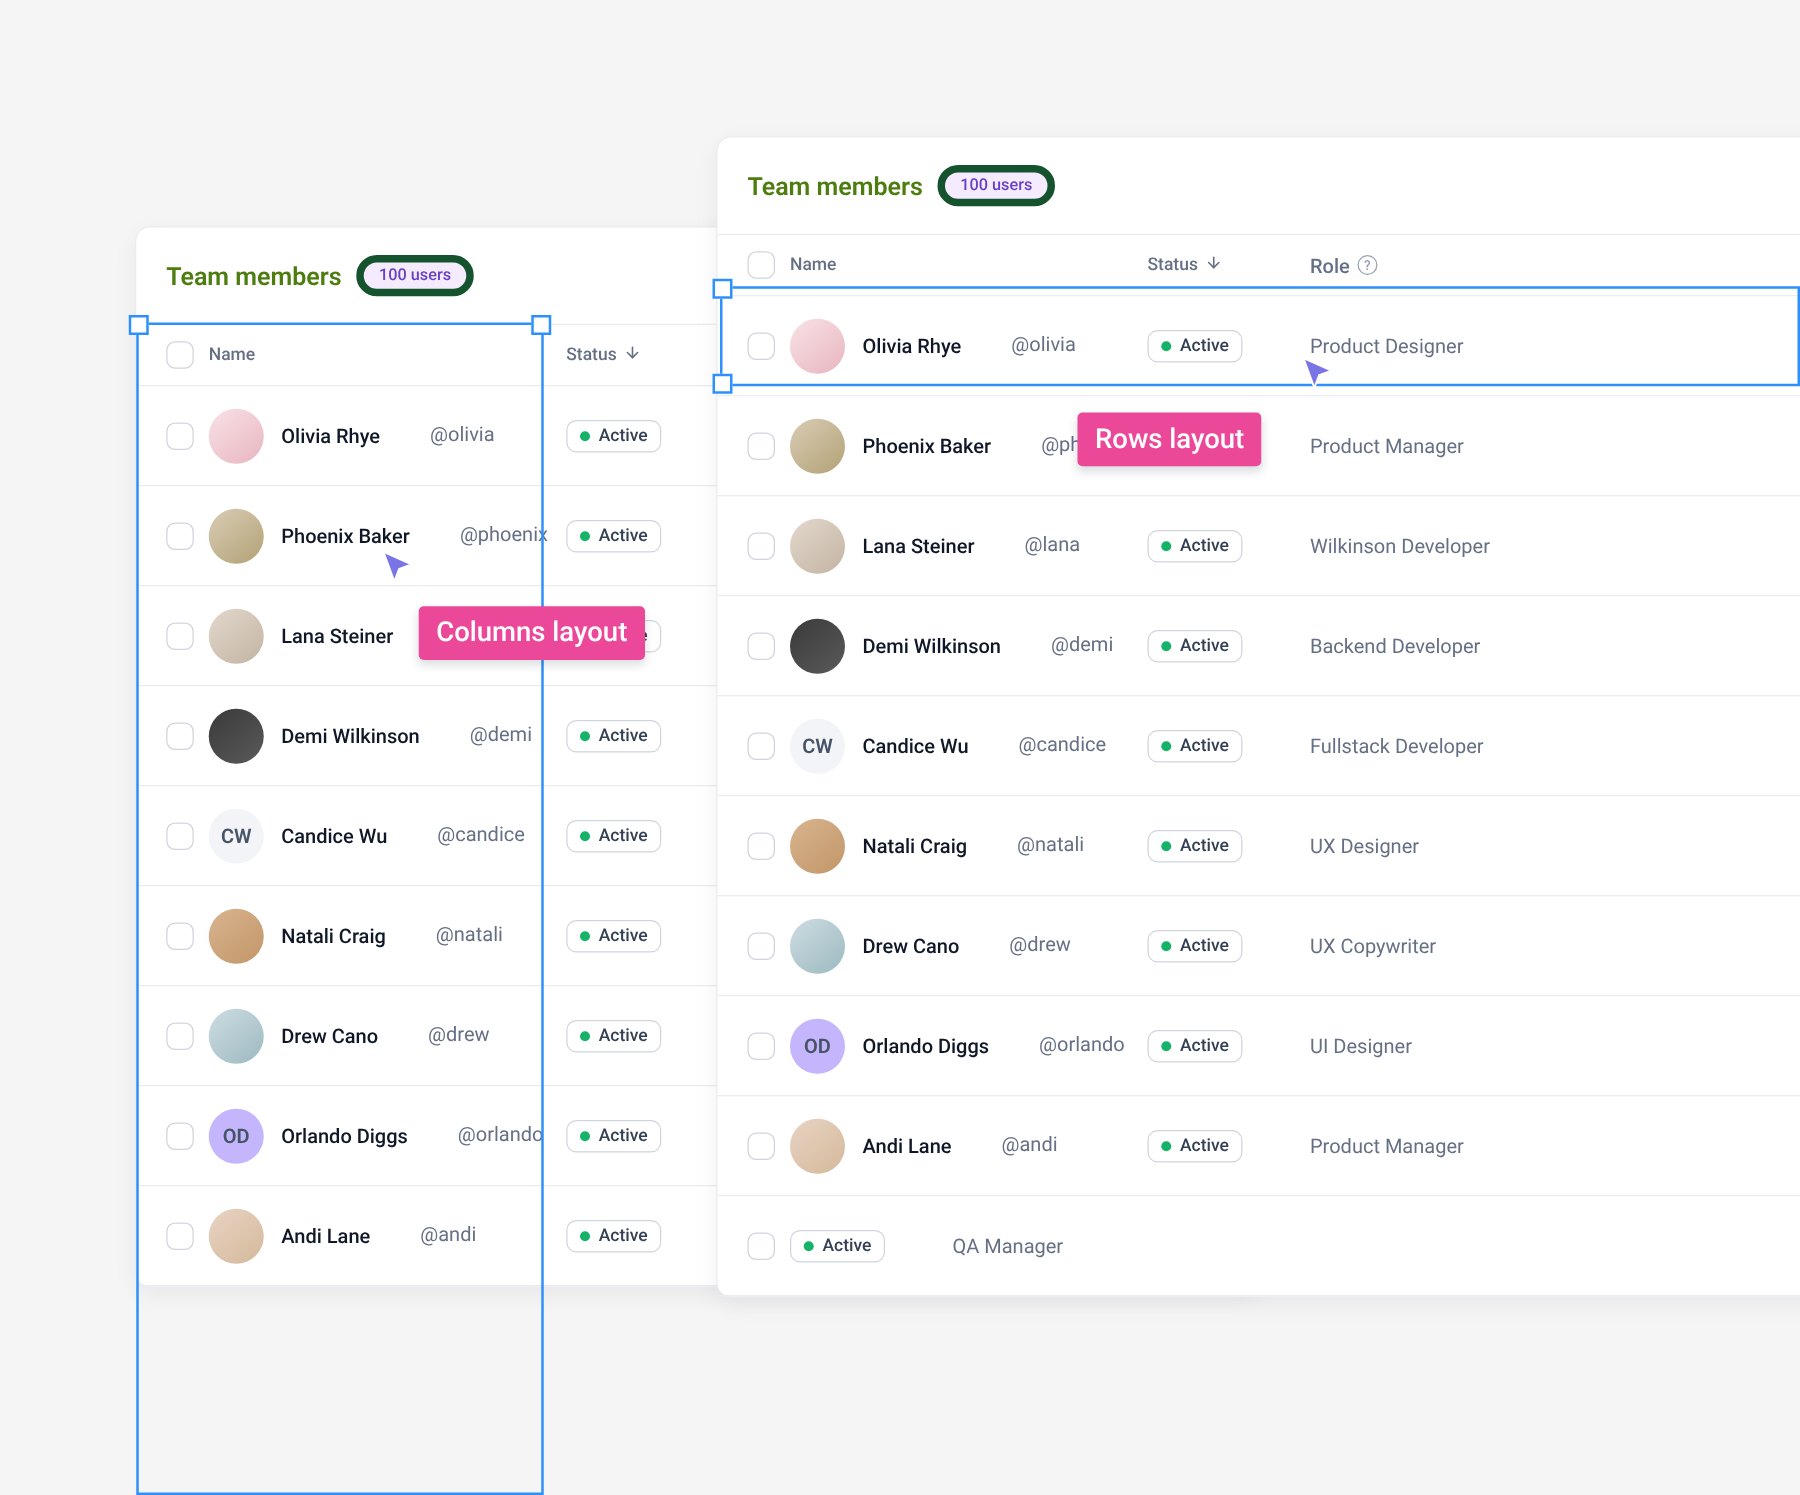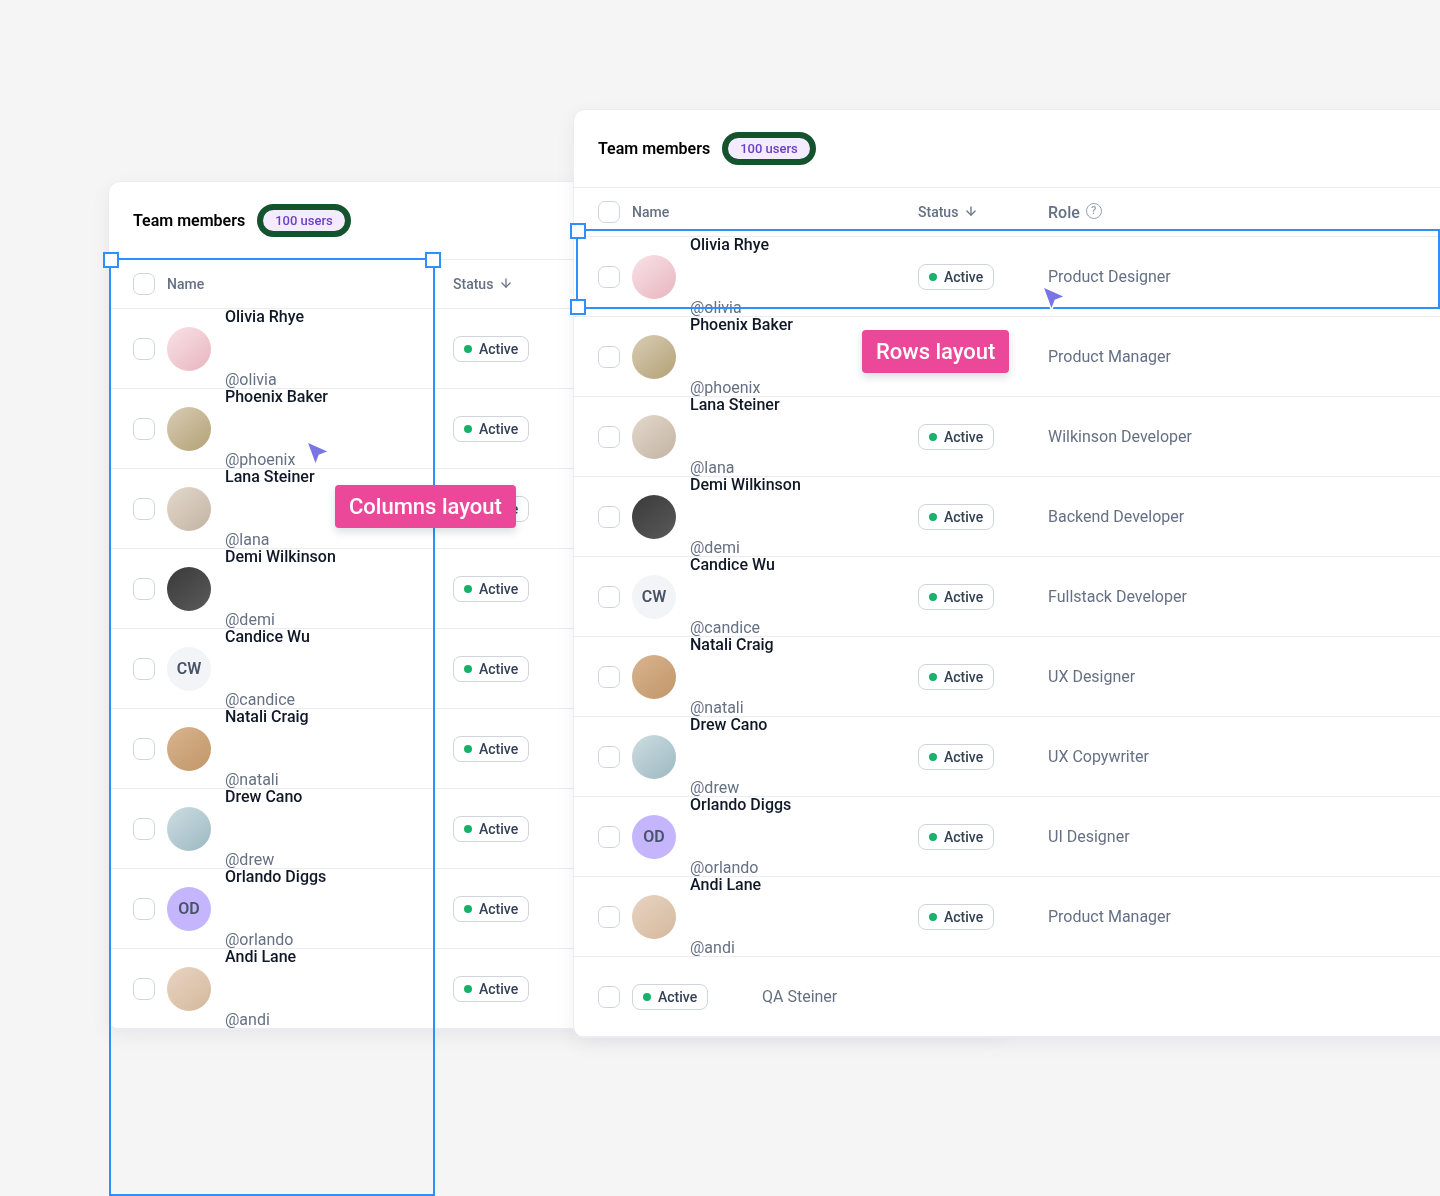--- a/index.html
+++ b/index.html
@@ -20,21 +20,21 @@
     box-shadow: 0 6px 20px rgba(16,24,40,.06);
   }
   .card-a { left: 108px; top: 181px; width: 900px; }
   .card-b { left: 573px; top: 109px; width: 900px; }
   .card-header {
     display: flex;
     align-items: center;
     gap: 12px;
     padding: 22px 24px;
   }
-  .card-title { font-size: 16px; font-weight: 600; color: #000000; }
+  .card-title { font-size: 20px; font-weight: 600; color: #4d7c0f; }
   .badge {
     background: #f4ebff;
     color: #6941c6;
     border: 6px solid #14532d;
     font-size: 13px;
     font-weight: 500;
     padding: 3px 12px;
     border-radius: 999px;
   }
   .thead {
@@ -55,21 +55,21 @@
     border-bottom: 1px solid #eaecf0;
     padding: 0 24px;
     height: 80px;
     gap: 0;
   }
   .col-check { width: 34px; display:flex; align-items:center; }
   .col-name-a { width: 286px; display:flex; align-items:center; gap:14px; }
   .col-status-a { width: 150px; display:flex; align-items:center; }
   .col-name-b { width: 286px; display:flex; align-items:center; gap:14px; }
   .col-status-b { width: 130px; display:flex; align-items:center; }
-  .col-role-b { width: 200px; display:flex; color:#667085; font-size:16px; }
+  .col-role-b { width: 200px; display:flex; align-items:center; color:#667085; font-size:16px; }
   .checkbox {
     width: 22px; height: 22px;
     border: 1.5px solid #d0d5dd;
     border-radius: 7px;
     background: #fff;
   }
   .avatar {
     width: 44px; height: 44px; border-radius: 50%;
     display: flex; align-items:center; justify-content:center;
     font-weight: 600; font-size: 16px; color: #475467;
@@ -80,21 +80,21 @@
   .av-bg1 { background: linear-gradient(140deg,#f8e2e6,#e8b5bf); }
   .av-bg2 { background: linear-gradient(140deg,#d9ccb4,#b2a276); }
   .av-bg3 { background: linear-gradient(140deg,#e3d8cc,#c2b4a3); }
   .av-bg4 { background: linear-gradient(140deg,#3a3a3a,#5a5a5a); }
   .av-bg5 { background: #f2f4f7; }
   .av-bg6 { background: linear-gradient(140deg,#d8b48f,#c29668); }
   .av-bg7 { background: linear-gradient(140deg,#cddde2,#9cb9c0); }
   .av-bg8 { background: #c4b5fd; }
   .av-bg9 { background: linear-gradient(140deg,#e8d4c4,#d4b89a); }
   .av-bg10 { background: linear-gradient(140deg,#d8b8a8,#bd917a); }
-  .name-stack { display:flex; flex-direction:column;gap:40px; }
+  .name-stack { display:flex; flex-direction:row;gap:40px; }
   .user-name { font-size: 16px; font-weight: 500; color:#101828; line-height:1.5;}
   .user-handle { font-size: 16px; color:#667085; line-height:1.4; }
   .status-pill {
     display:inline-flex; align-items:center; gap:7px;
     border: 1px solid #d0d5dd;
     border-radius: 8px;
     padding: 4px 10px;
     font-size: 14px; font-weight: 500;
     color:#344054;
     background: #fff;
@@ -530,21 +530,21 @@
       <div class="row">
         <div class="col-check">
           <div class="checkbox"></div>
         </div>
         <div class="col-status-b">
           <div class="status-pill">
             <span class="dot"></span>
             <span>Active</span>
           </div>
         </div>
-        <div class="col-role-b">QA Steiner</div>
+        <div class="col-role-b">QA Manager</div>
       </div>
     </div>
 </div>
 
 <div class="sel-box" style="left:109px; top:258px; width:326px; height:938px;">
   <div class="handle" style="left:0;top:0"></div>
   <div class="handle" style="right:0;top:0"></div>
 </div>
 
 <div class="sel-box" style="left:576px; top:229px; width:864px; height:80px;">

